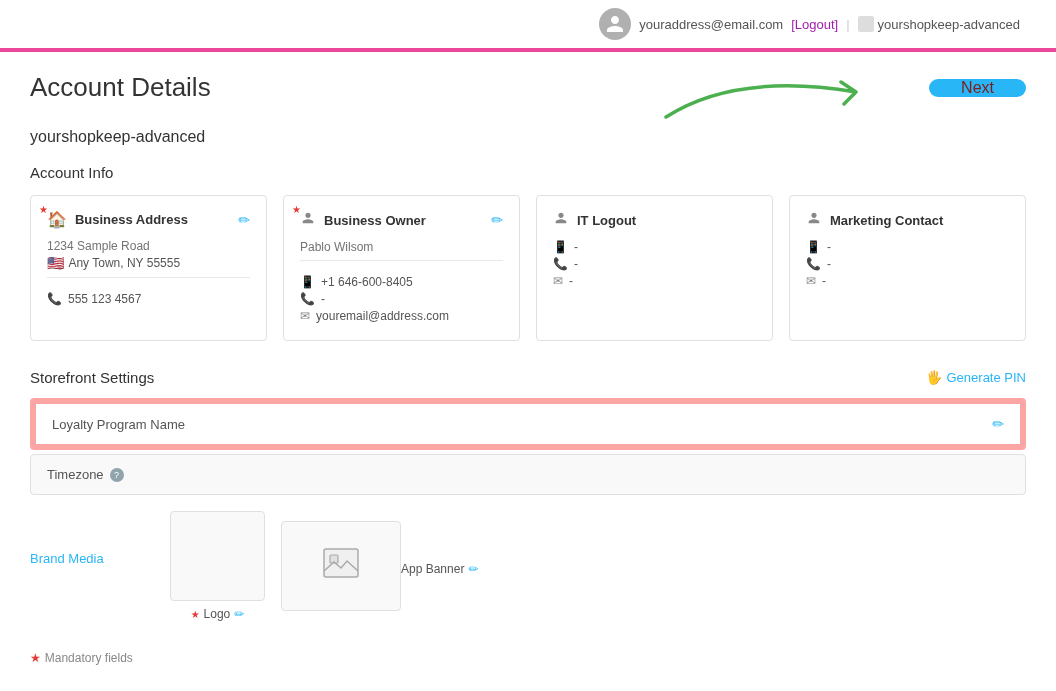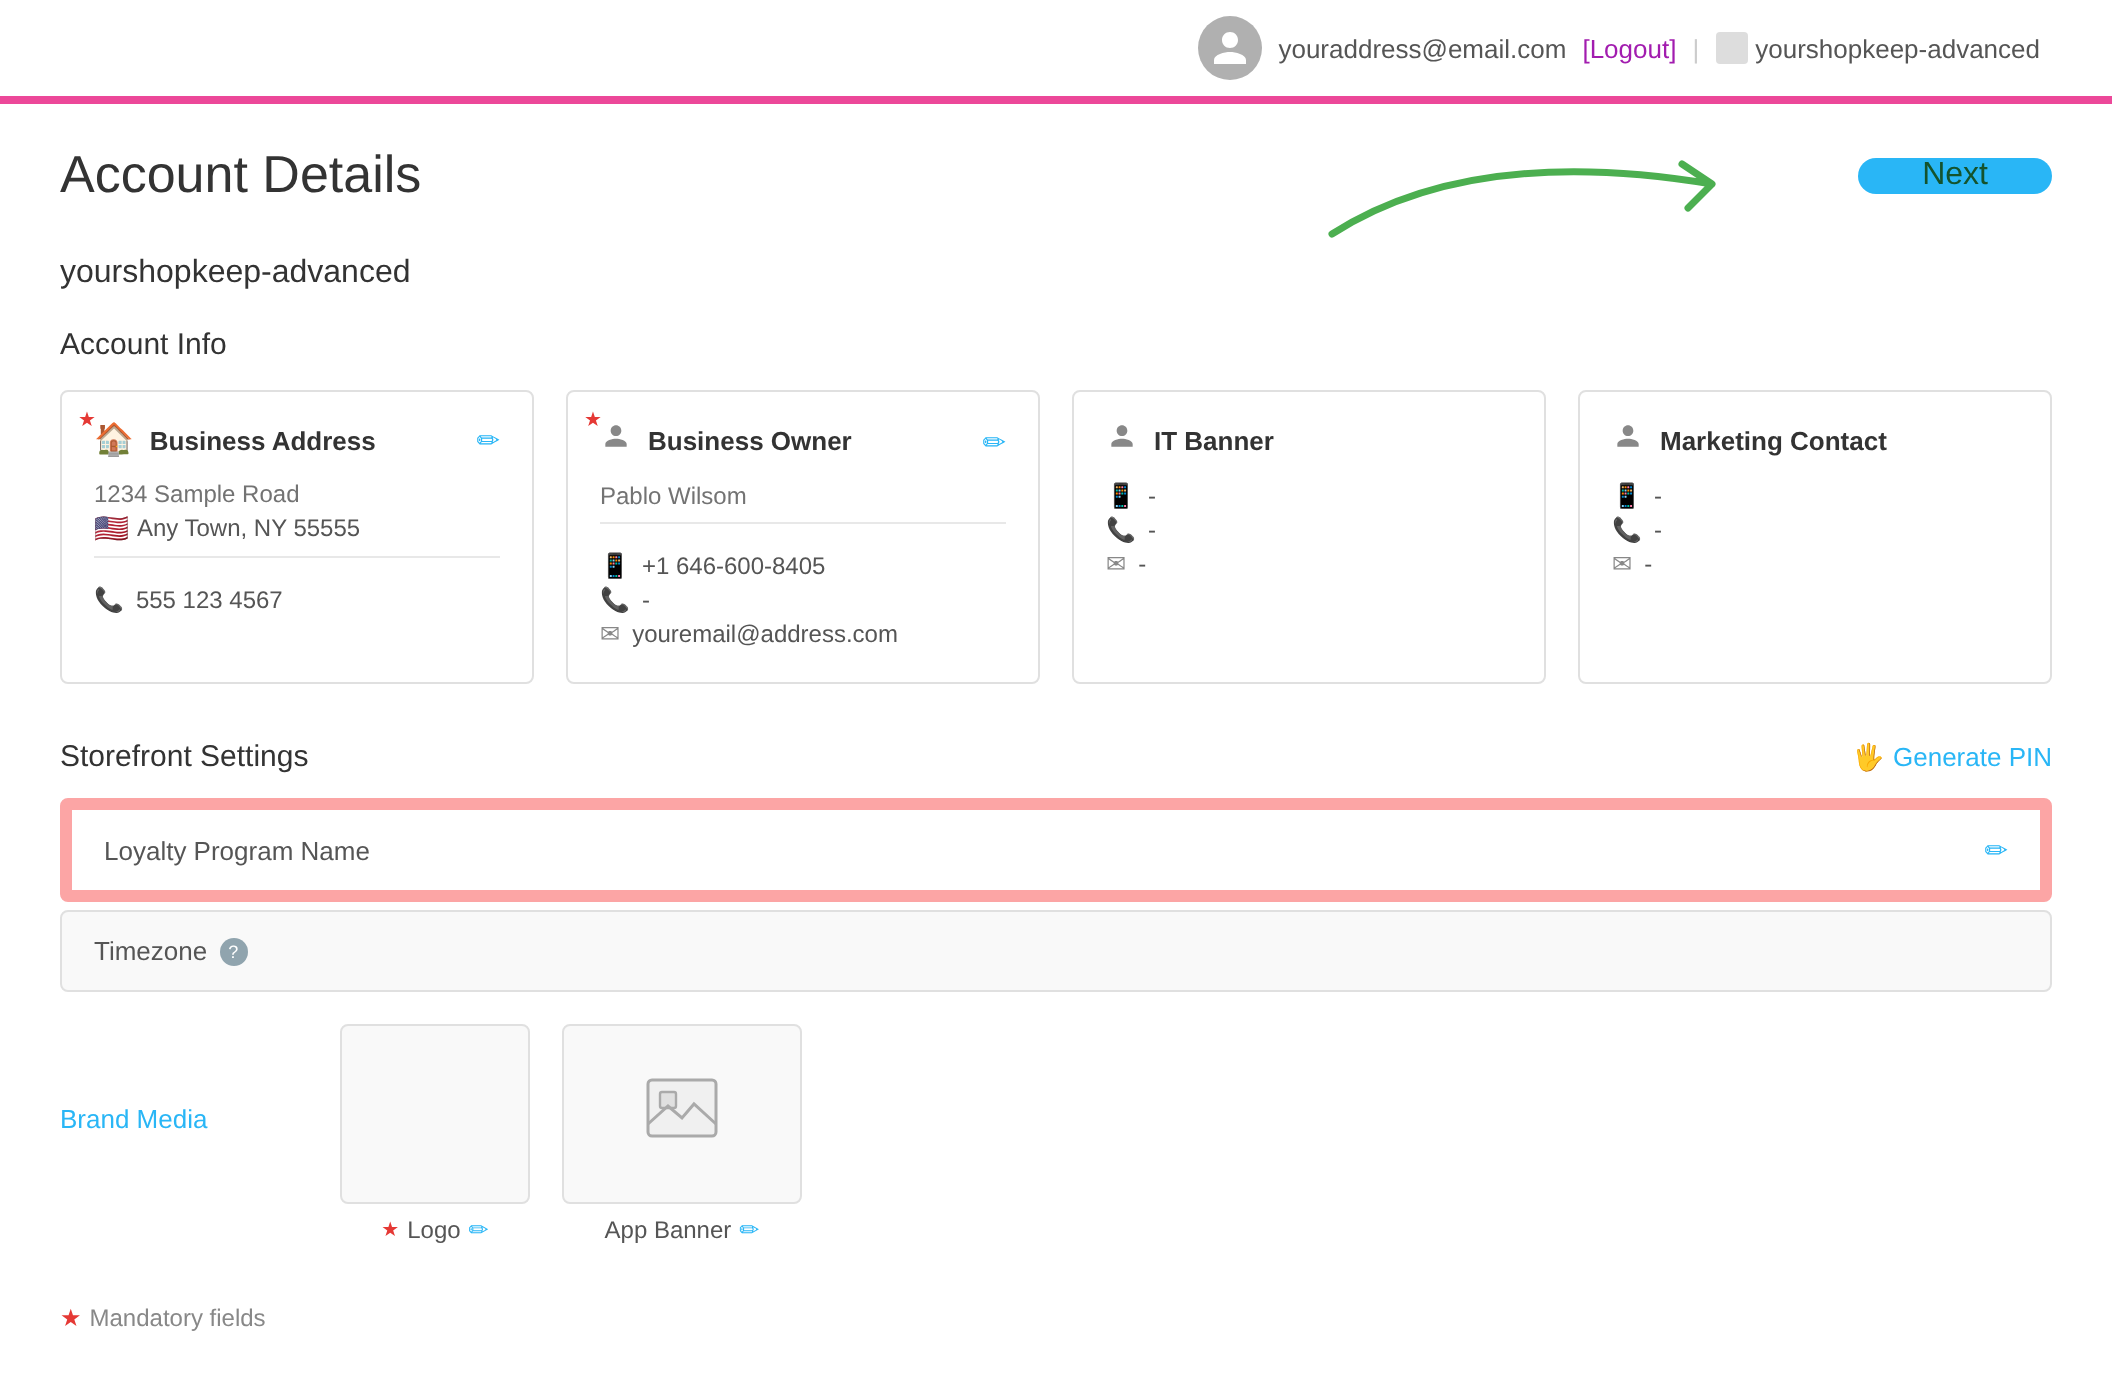--- a/index.html
+++ b/index.html
@@ -31,21 +31,21 @@
     .main { padding: 20px 30px 30px 30px; max-width: 1056px; }
 
     
     .header-row {
       display: flex; align-items: center; justify-content: space-between;
       margin-bottom: 25px;
       position: relative;
     }
     .page-title { font-size: 26px; font-weight: 300; color: #333; }
     .next-btn {
-      background: #29b6f6; color: #14532d; border: none; border-radius: 25px;
+      background: #29b6f6; color: #7f1d1d; border: none; border-radius: 25px;
       padding: 0 32px; font-size: 16px; cursor: pointer; font-weight: 500;
       position: relative; z-index: 2;
     }
     .arrow-svg { position: absolute; right: 90px; top: -10px; pointer-events: none; }
 
     
     .store-name { font-size: 16px; color: #333; margin-bottom: 18px; font-weight: 400; }
 
     
     .section-title { font-size: 15px; color: #333; margin-bottom: 14px; font-weight: 400; }
@@ -209,21 +209,21 @@
     </div>
 
     <div class="card">
       <div class="card-header">
         <div class="card-title-row">
           <span class="card-icon">
             <svg width="16" height="16" viewBox="0 0 24 24" fill="#888">
                 <path d="M12 12c2.2 0 4-1.8 4-4s-1.8-4-4-4-4 1.8-4 4 1.8 4 4 4zm0 2c-2.7 0-8 1.4-8 4v2h16v-2c0-2.6-5.3-4-8-4z"></path>
               </svg>
           </span>
-          <span class="card-title">IT Banner</span>
+          <span class="card-title">IT Logout</span>
         </div>
       </div>
       <div class="card-contact-row">
         <span class="card-contact-icon">📱</span>
         <span>-</span>
       </div>
       <div class="card-contact-row">
         <span class="card-contact-icon">📞</span>
         <span>-</span>
       </div>
@@ -284,21 +284,21 @@
 
       <div style="display:flex; flex-direction:column; align-items:center;">
         <div class="media-box"></div>
         <div class="media-caption">
           <span class="star">★</span>
           <span>Logo</span>
           <span class="edit-icon">✏</span>
         </div>
       </div>
 
-      <div style="display:flex; flex-direction:column; align-items:center;">
+      <div style="display:flex; align-items:center;">
         <div class="media-box media-box-large">
           <span class="media-img-icon">
             <svg width="36" height="30" viewBox="0 0 36 30" fill="none">
               <rect x="1" y="1" width="34" height="28" rx="2" stroke="#aaa" stroke-width="1.5" fill="#f0f0f0"></rect>
               <rect x="7" y="7" width="8" height="8" rx="1" stroke="#aaa" stroke-width="1.2" fill="#e0e0e0"></rect>
               <polyline points="1,23 11,14 18,20 24,13 35,23" stroke="#aaa" stroke-width="1.5" fill="none"></polyline>
             </svg>
           </span>
         </div>
         <div class="media-caption">

